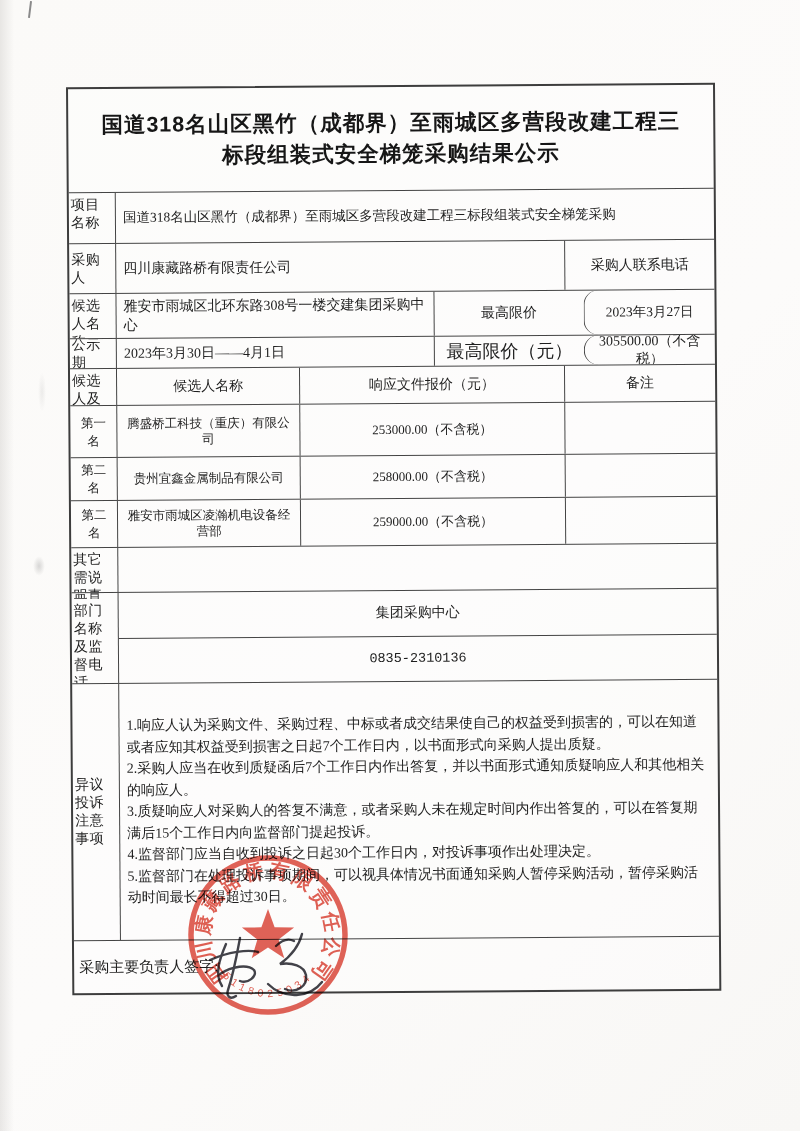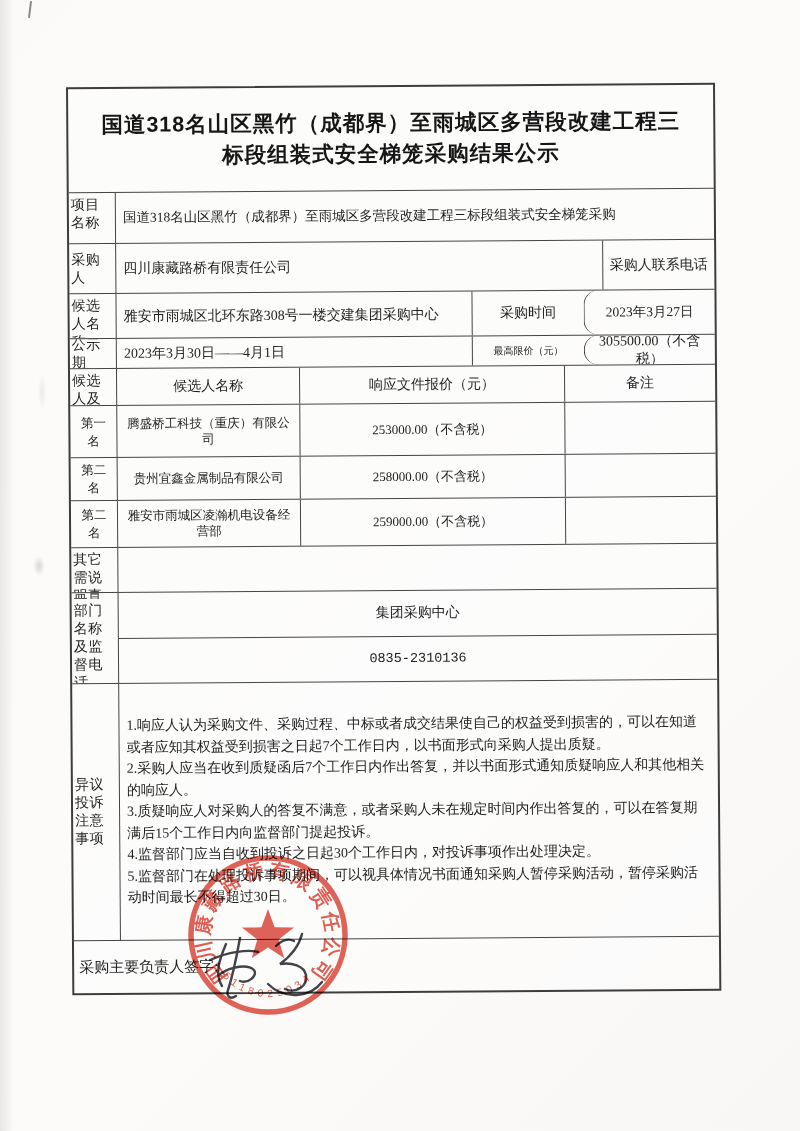--- a/index.html
+++ b/index.html
@@ -43,21 +43,21 @@
   .cell{
     box-sizing:border-box;border-left:1.5px solid #444;
     display:flex;align-items:center;
     font-size:14px;line-height:18px;
     padding:2px 5px;overflow:hidden;
   }
   .cell:first-child{border-left:none;}
   .lab{width:46px;flex:none;padding:3px 2px;align-items:flex-start;letter-spacing:.5px;}
   .lab.vcenter{align-items:center;}
   .val{flex:1;padding-left:7px;}
-  .mid{width:112px;flex:none;justify-content:center;text-align:center;}
+  .mid{width:150px;flex:none;justify-content:center;text-align:center;}
   .rightv{width:131px;flex:none;justify-content:center;text-align:center;font-family:"Liberation Mono","DejaVu Sans Mono",monospace;font-size:13.5px;}
   .rightv.cn{font-family:"Liberation Serif","DejaVu Serif",serif;border-radius:14px;}
 
   .title-row{height:103px;align-items:center;justify-content:center;}
   .title{
     width:100%;text-align:center;font-family:"Liberation Sans","DejaVu Sans",sans-serif;
     font-weight:bold;font-size:21.5px;line-height:31px;letter-spacing:1px;
     padding:0 22px;color:#161616;
   }
 
@@ -123,28 +123,28 @@
 
   <div class="row r-purchaser">
     <div class="cell lab vcenter">采购人</div>
     <div class="cell val">四川康藏路桥有限责任公司</div>
     <div class="cell mid">采购人联系电话</div>
   </div>
 
   <div class="row r-location">
     <div class="cell lab">候选人名称</div>
     <div class="cell val" style="line-height:19px">雅安市雨城区北环东路308号一楼交建集团采购中心</div>
-    <div class="cell mid">采购时间</div>
+    <div class="cell mid">最高限价</div>
     <div class="cell rightv cn">2023年3月27日</div>
   </div>
 
   <div class="row r-period">
     <div class="cell lab vcenter">公示期</div>
     <div class="cell val">2023年3月30日——4月1日</div>
-    <div class="cell mid" style="font-size:10px">最高限价（元）</div>
+    <div class="cell mid" style="font-size:18px">最高限价（元）</div>
     <div class="cell rightv cn" style="font-size:14px">305500.00（不含税）</div>
   </div>
 
   <div class="row r-chead chead">
     <div class="cell lab">候选人及排序</div>
     <div class="cell c-name" style="font-size:14px">候选人名称</div>
     <div class="cell c-price" style="font-size:14px">响应文件报价（元）</div>
     <div class="cell c-note" style="justify-content:center">备注</div>
   </div>
 

